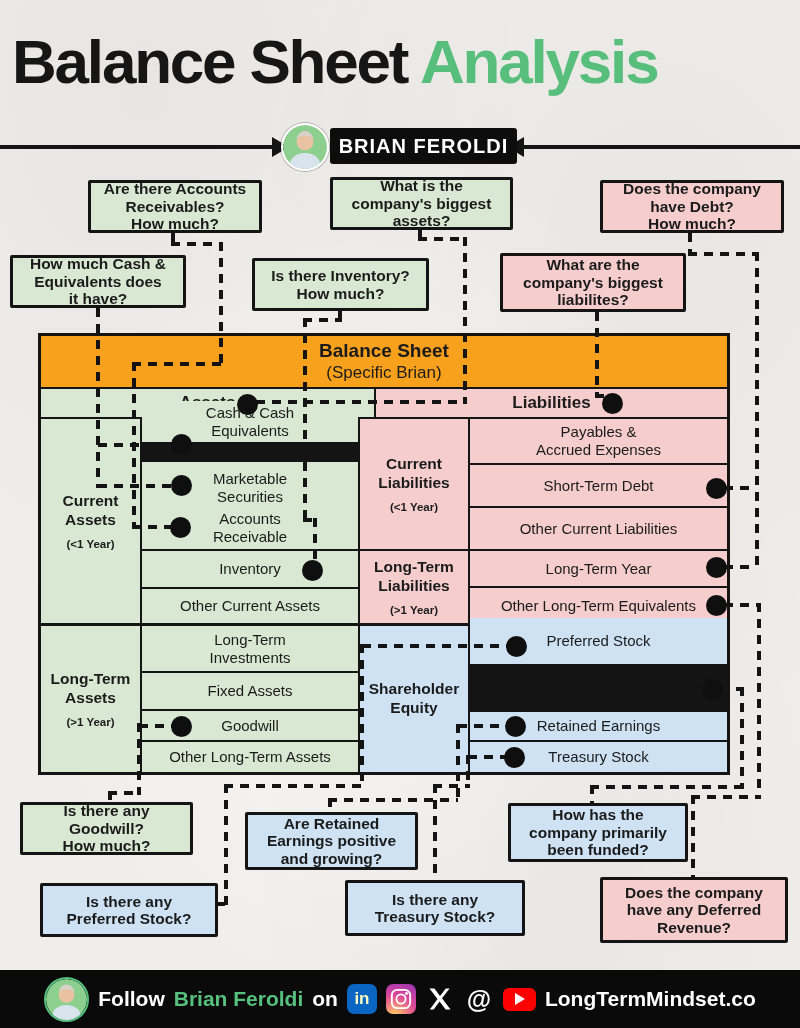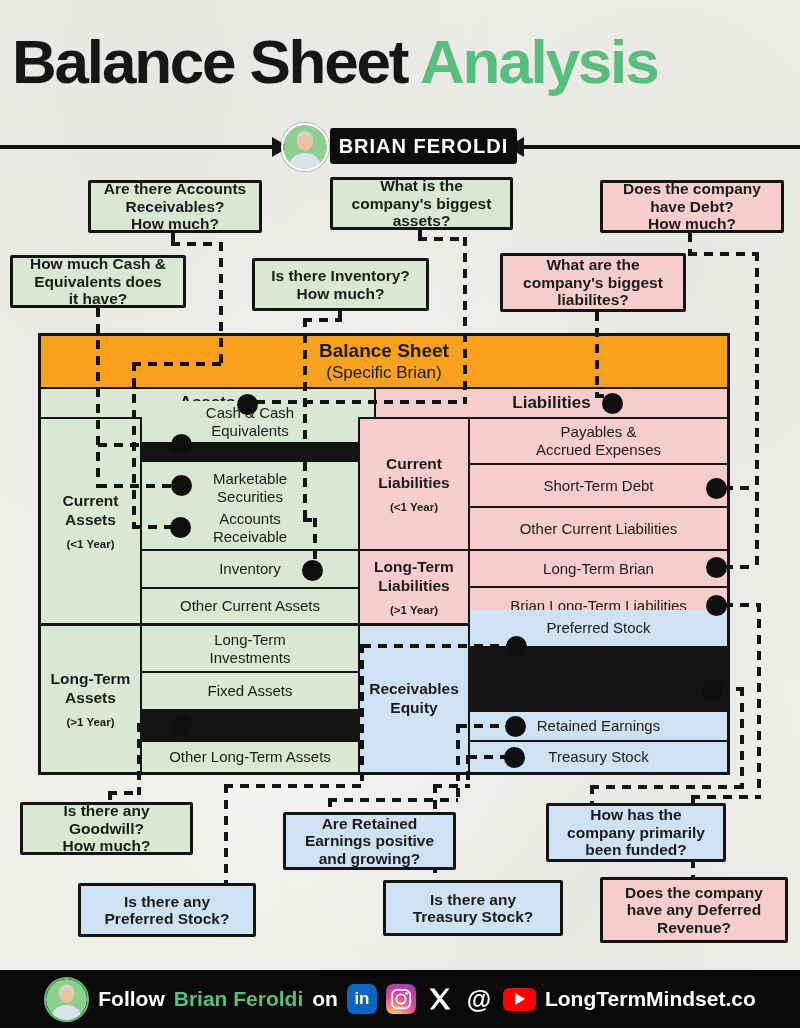--- a/index.html
+++ b/index.html
@@ -23,21 +23,21 @@
   .badge{position:absolute;left:330px;top:128px;width:187px;height:36px;background:#0d0d0d;border-radius:3px;
     display:flex;align-items:center;justify-content:center;color:#fff;font-weight:bold;font-size:20px;letter-spacing:1px;}
   .avatar{position:absolute;border-radius:50%;overflow:hidden;border:2px solid #fff;box-shadow:0 0 0 1px rgba(0,0,0,.25);}
   .avatar svg{display:block;}
   
   .qbox{position:absolute;border:3.5px solid #141414;border-radius:2px;box-sizing:border-box;
     display:flex;align-items:center;justify-content:center;text-align:center;
     font-weight:bold;font-size:15.5px;line-height:1.13;color:#1b1b1b;white-space:pre-line;z-index:6;}
   .qbox.green{background:#d9e8d2;}
   .qbox.pink{background:#f5cdcd;}
-  .qbox.blue{background:#cfe2f3;margin-left:38px;}
+  .qbox.blue{background:#cfe2f3;}
   
   #bs-table{position:absolute;left:38px;top:333px;width:692px;height:442px;background:#141414;z-index:1;}
   .cell{position:absolute;box-sizing:border-box;display:flex;flex-direction:column;align-items:center;justify-content:center;
     text-align:center;color:#1b1b1b;white-space:pre-line;}
   .cell.orange{background:#f7a11d;}
   .cell.green{background:#d9e8d2;}
   .cell.pink{background:#f5cdcd;}
   .cell.blue{background:#cfe2f3;}
   .bs-title{font-weight:bold;font-size:19px;}
   .bs-sub{font-size:17px;margin-top:1px;}
@@ -141,44 +141,45 @@
     <div class="cell green item" style="left:104px;top:256px;width:216px;height:34px">Other Current Assets</div>
 
     <div class="cell green" style="left:3px;top:293px;width:99px;height:146px">
       <div class="seclabel">Long-Term
 Assets</div>
       <div class="secnote">(&gt;1 Year)</div>
     </div>
     <div class="cell green item" style="left:104px;top:293px;width:216px;height:45px">Long-Term
 Investments</div>
     <div class="cell green item" style="left:104px;top:340px;width:216px;height:36px">Fixed Assets</div>
+    <div class="cell green item" style="left:104px;top:378px;width:216px;height:29px">Goodwill</div>
     <div class="cell green item" style="left:104px;top:409px;width:216px;height:30px">Other Long-Term Assets</div>
 
     <div class="cell pink" style="left:322px;top:86px;width:108px;height:130px">
       <div class="seclabel">Current
 Liabilities</div>
       <div class="secnote">(&lt;1 Year)</div>
     </div>
     <div class="cell pink" style="left:322px;top:218px;width:108px;height:72px">
       <div class="seclabel">Long-Term
 Liabilities</div>
       <div class="secnote">(&gt;1 Year)</div>
     </div>
     <div class="cell blue" style="left:322px;top:293px;width:108px;height:146px">
-      <div class="seclabel">Receivables
+      <div class="seclabel">Shareholder
 Equity</div>
     </div>
 
     <div class="cell pink item" style="left:432px;top:86px;width:257px;height:44px">Payables &amp;
 Accrued Expenses</div>
     <div class="cell pink item" style="left:432px;top:132px;width:257px;height:41px">Short-Term Debt</div>
     <div class="cell pink item" style="left:432px;top:175px;width:257px;height:41px">Other Current Liabilities</div>
-    <div class="cell pink item" style="left:432px;top:218px;width:257px;height:35px">Long-Term Brian</div>
-    <div class="cell pink item" style="left:432px;top:255px;width:257px;height:35px">Brian Long-Term Liabilities</div>
-    <div class="cell blue item" style="left:432px;top:277px;width:257px;height:36px">Preferred Stock</div>
+    <div class="cell pink item" style="left:432px;top:218px;width:257px;height:35px">Long-Term Year</div>
+    <div class="cell pink item" style="left:432px;top:255px;width:257px;height:35px">Other Long-Term Equivalents</div>
+    <div class="cell blue item" style="left:432px;top:285px;width:257px;height:46px">Preferred Stock</div>
     <div class="cell blue item" style="left:432px;top:379px;width:257px;height:28px">Retained Earnings</div>
     <div class="cell blue item" style="left:432px;top:409px;width:257px;height:30px">Treasury Stock</div>
   </div>
 
   <div id="connectors">
       <div class="dl v" style="left: 96px; top: 308px; height: 180px;"></div>
       <div class="dl h" style="left: 98px; top: 443px; width: 76px;"></div>
       <div class="dl h" style="left: 98px; top: 484px; width: 76px;"></div>
       <div class="dl v" style="left: 171px; top: 233px; height: 13px;"></div>
       <div class="dl h" style="left: 171px; top: 242px; width: 52px;"></div>

